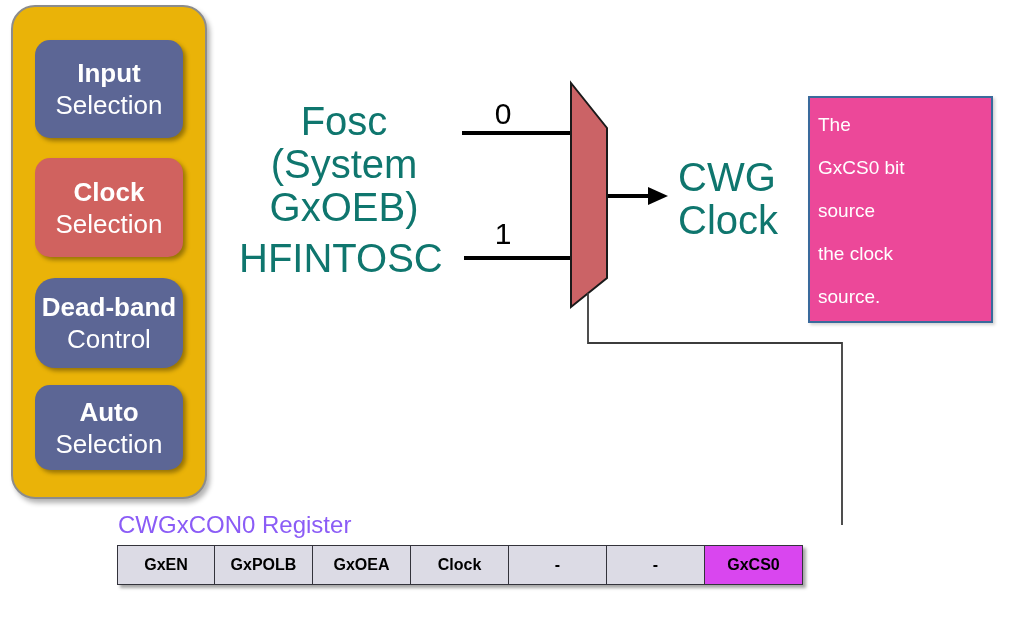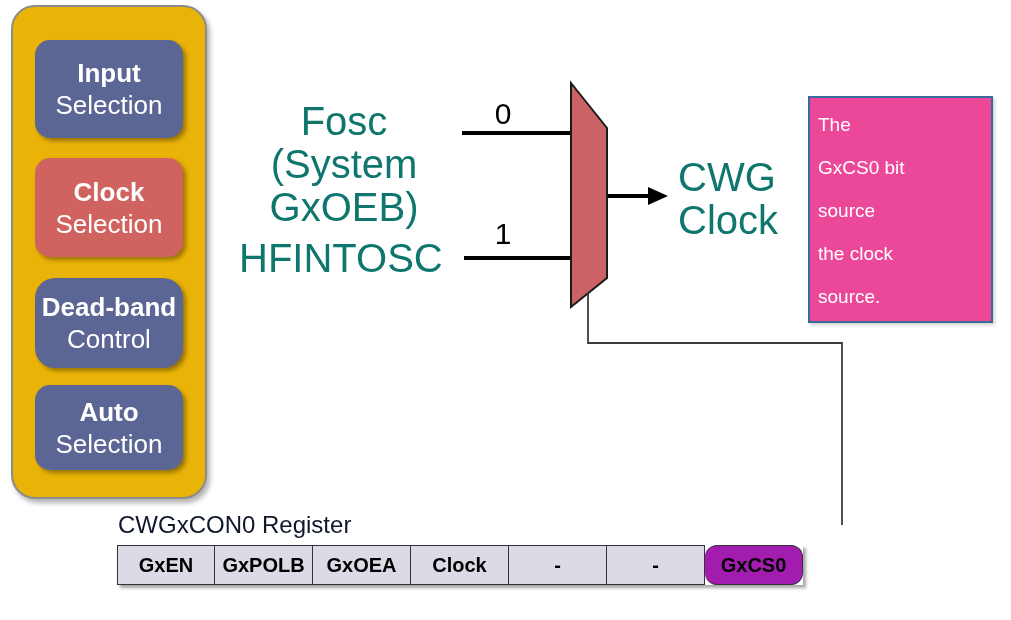--- a/index.html
+++ b/index.html
@@ -35,33 +35,33 @@
   .sel-1{left:483px;top:217px;}
   .cwg-out{left:678px;top:156px;line-height:43px;}
   
   .note{
     position:absolute;left:808px;top:96px;width:185px;height:227px;box-sizing:border-box;
     background:#ec4899;border:2px solid #3a6a9c;color:#ffffff;
     padding:5px 8px;font-size:19px;line-height:43px;
     box-shadow:2px 2px 3px rgba(0,0,0,0.18);
   }
   
-  .reg-title{position:absolute;left:118px;top:511px;font-size:24px;color:#0f172a;}
+  .reg-title{position:absolute;left:118px;top:511px;font-size:24px;color:#8b5cf6;}
   .reg-table{
     position:absolute;left:117px;top:545px;display:flex;
     box-shadow:3px 3px 3px rgba(0,0,0,0.35);
   }
   .reg-cell{
     width:98px;height:40px;box-sizing:border-box;background:#dcdbe5;
     border:1.5px solid #33333b;border-left:none;
     display:flex;align-items:center;justify-content:center;
-    font-size:20px;font-weight:bold;color:#000;
+    font-size:16px;font-weight:bold;color:#000;
   }
   .reg-cell:first-child{border-left:1.5px solid #33333b;}
-  .reg-cell.highlight{background:#a21caf;border-radius:12px;}
+  .reg-cell.highlight{background:#d946ef;}
   
   .overlay{position:absolute;left:0;top:0;width:1011px;height:620px;pointer-events:none;}
 </style>
 </head>
 <body>
 
 <div class="canvas">
 
   <div class="panel">
     <div class="side-btn btn-0">

